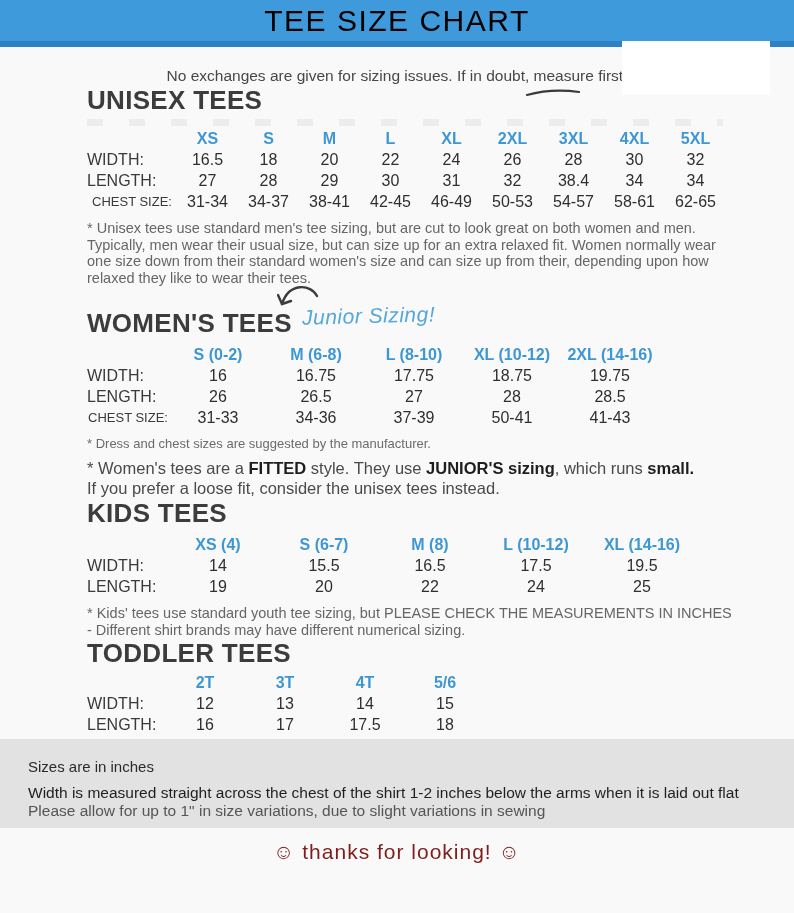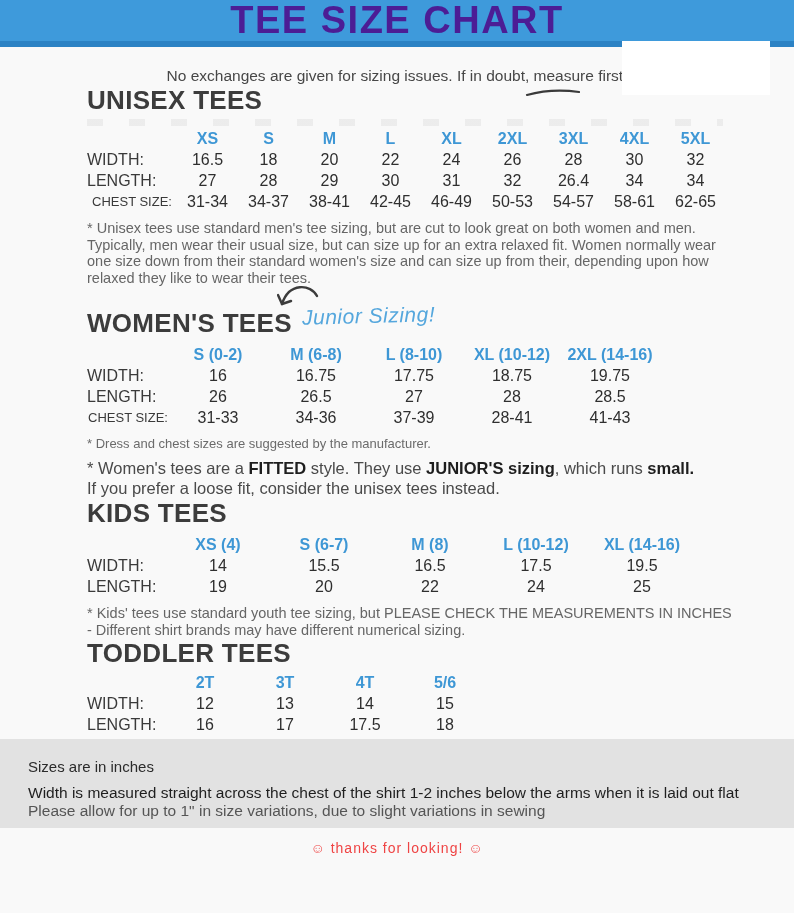--- a/index.html
+++ b/index.html
@@ -11,21 +11,21 @@
     color: #3f3f3f;
     position: relative;
     overflow: hidden;
   }
 
   
   .banner { position: relative; height: 47px; background: #3E9ADB; }
   .banner-strip { position: absolute; left: 0; right: 0; bottom: 0; height: 6px; background: #2C82C4; }
   .banner-title {
     margin: 0; height: 41px; display: flex; align-items: center; justify-content: center;
-    color: #4c1d95; font-size: 38px; font-weight: bold; letter-spacing: 1.5px;
+    color: #000000; font-size: 30px; font-weight: normal; letter-spacing: 1.5px;
   }
   .white-notch { position: absolute; left: 622px; top: 41px; width: 148px; height: 54px; background: #ffffff; z-index: 2; }
 
   
   .notice-wrap { position: relative; margin-top: 20px; text-align: center; }
   .notice { font-size: 15.5px; color: #474747; }
   .swoosh { position: absolute; left: 524px; top: 20px; }
 
   
   main { padding-left: 43px; position: relative; margin-left: 44px; }
@@ -77,21 +77,21 @@
   .footer-band {
     margin-top: 4px; width: 794px; min-height: 85px;
     background: #E2E2E2; padding: 20px 12px 8px 28px;
   }
   .footer-line1 { font-size: 15px;   line-height: 16px; color: #2b2b2b; margin: 0 0 9px 0; }
   .footer-line2 { font-size: 15.5px; line-height: 18px; color: #1f1f1f; margin: 0; }
   .footer-line3 { font-size: 15.5px; line-height: 18px; color: #555;    margin: 0; }
 
   .thanks {
     margin-top: 12px; text-align: center;
-    font-size: 14px; letter-spacing: 1px; color: #ef4444;
+    font-size: 21px; letter-spacing: 1px; color: #7f1d1d;
   }
 </style>
 </head>
 <body>
 
 <header class="banner">
   <h1 class="banner-title">TEE SIZE CHART</h1>
   <div class="banner-strip"></div>
 </header>
 <div class="white-notch"></div>
@@ -129,21 +129,21 @@
         <div class="cell value">28</div>
         <div class="cell value">30</div>
         <div class="cell value">32</div>
         <div class="cell row-label">LENGTH:</div>
         <div class="cell value">27</div>
         <div class="cell value">28</div>
         <div class="cell value">29</div>
         <div class="cell value">30</div>
         <div class="cell value">31</div>
         <div class="cell value">32</div>
-        <div class="cell value">26.4</div>
+        <div class="cell value">38.4</div>
         <div class="cell value">34</div>
         <div class="cell value">34</div>
         <div class="cell row-label small-label">CHEST SIZE:</div>
         <div class="cell value">31-34</div>
         <div class="cell value">34-37</div>
         <div class="cell value">38-41</div>
         <div class="cell value">42-45</div>
         <div class="cell value">46-49</div>
         <div class="cell value">50-53</div>
         <div class="cell value">54-57</div>
@@ -178,21 +178,21 @@
         <div class="cell row-label">LENGTH:</div>
         <div class="cell value">26</div>
         <div class="cell value">26.5</div>
         <div class="cell value">27</div>
         <div class="cell value">28</div>
         <div class="cell value">28.5</div>
         <div class="cell row-label small-label">CHEST SIZE:</div>
         <div class="cell value">31-33</div>
         <div class="cell value">34-36</div>
         <div class="cell value">37-39</div>
-        <div class="cell value">28-41</div>
+        <div class="cell value">50-41</div>
         <div class="cell value">41-43</div>
       </div>
     <p class="dress-note">* Dress and chest sizes are suggested by the manufacturer.</p>
     <p class="fitted-note"><span>* Women's tees are a </span><b>FITTED</b><span> style. They use </span><b>JUNIOR'S sizing</b><span>, which runs </span><b>small.</b><br><span>If you prefer a loose fit, consider the unisex tees instead.</span></p>
   </section>
 
   <section>
     <h2 class="section-heading m-kids">KIDS TEES</h2>
     <div class="size-table cols-kids">
         <div class="cell row-label"></div>

